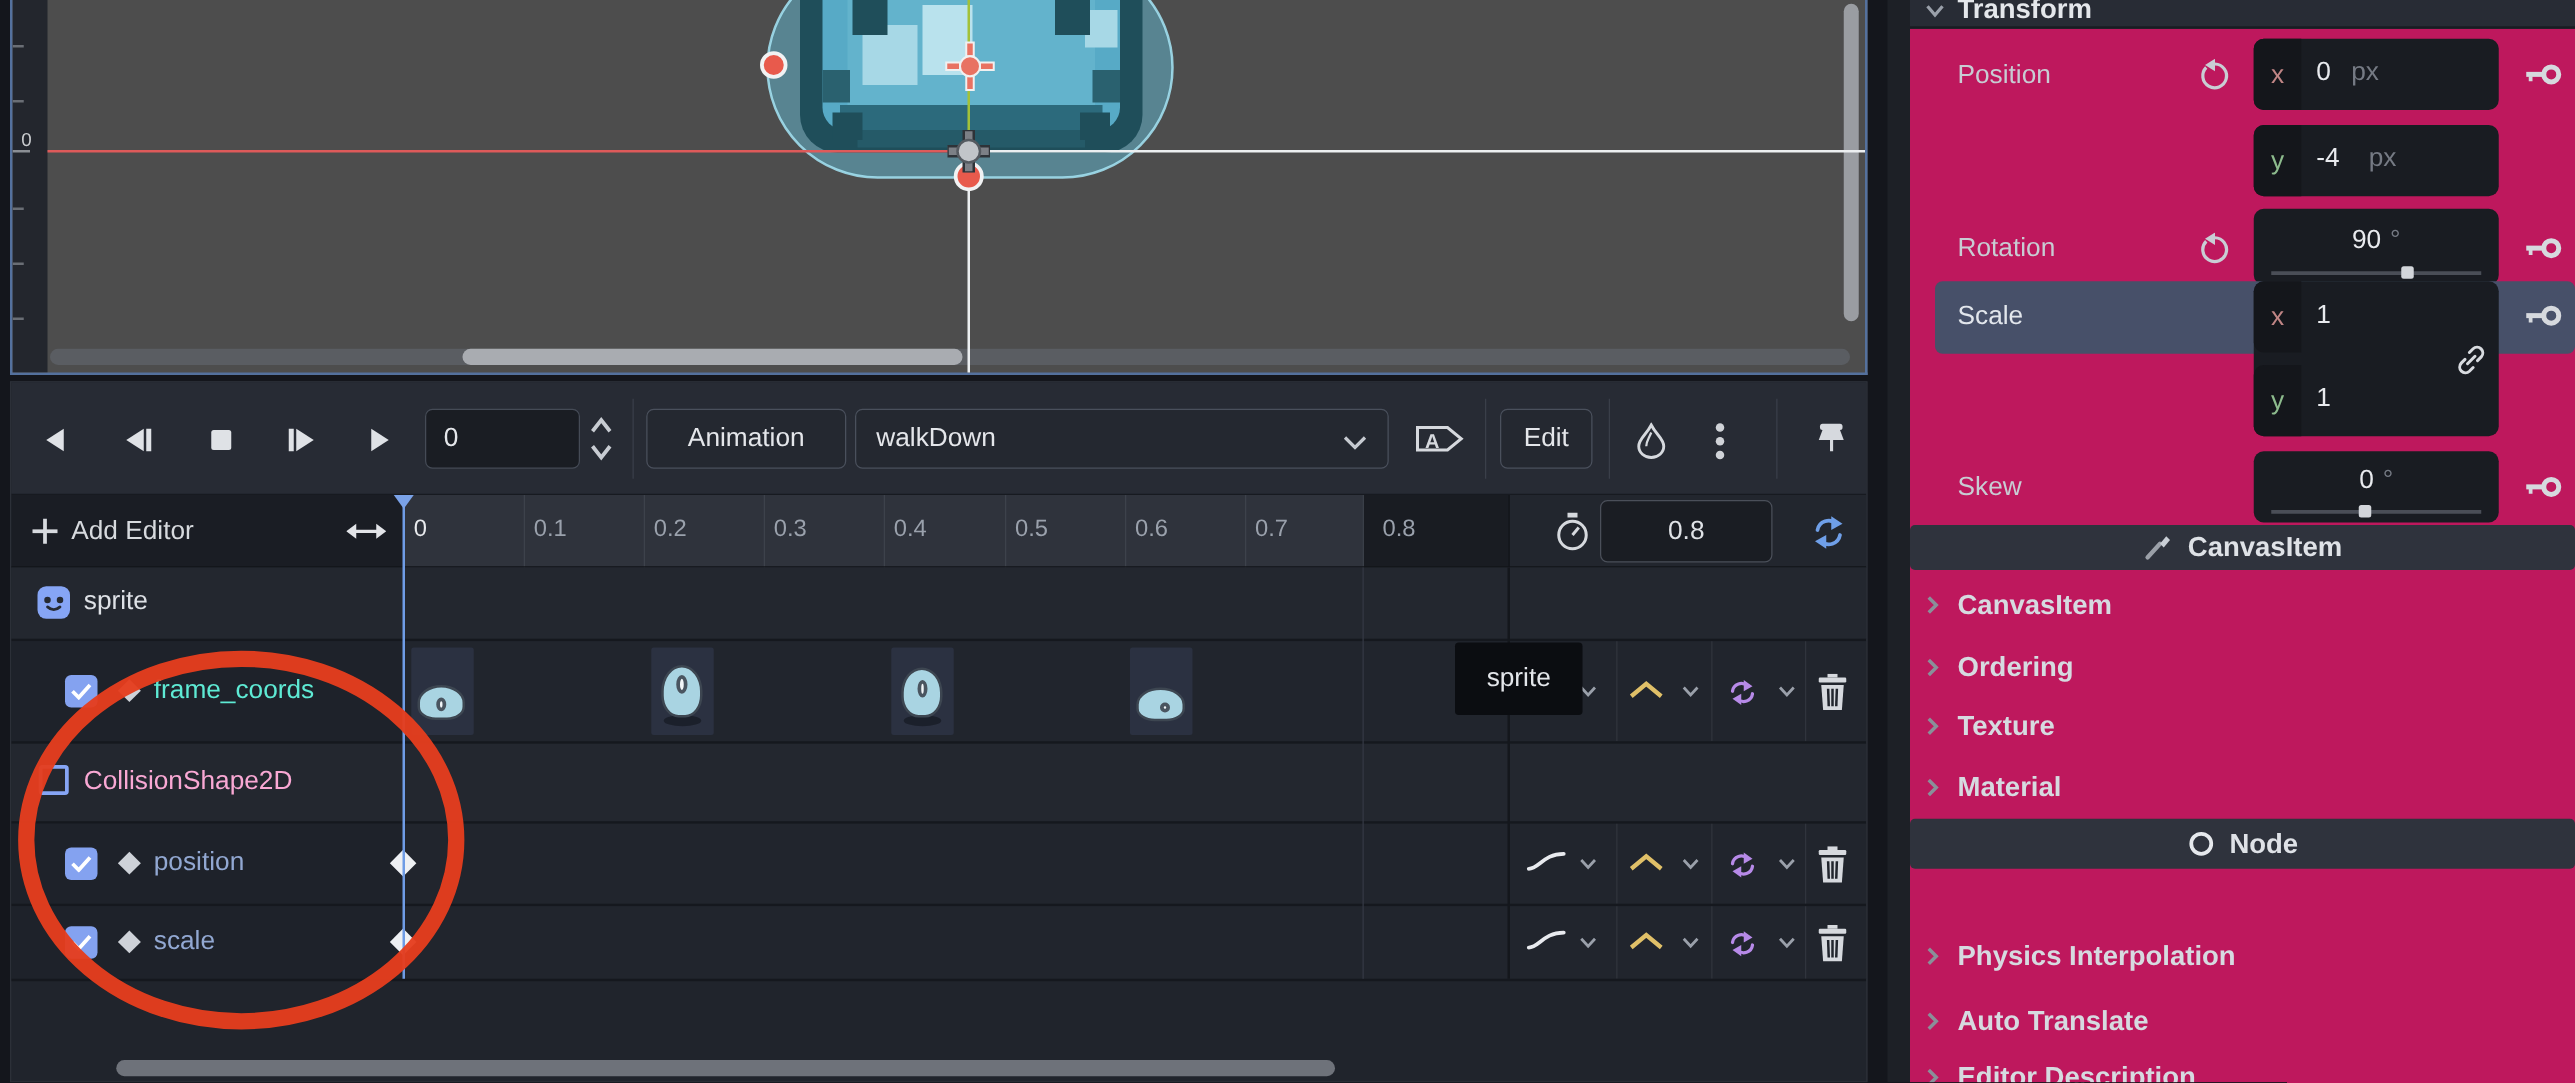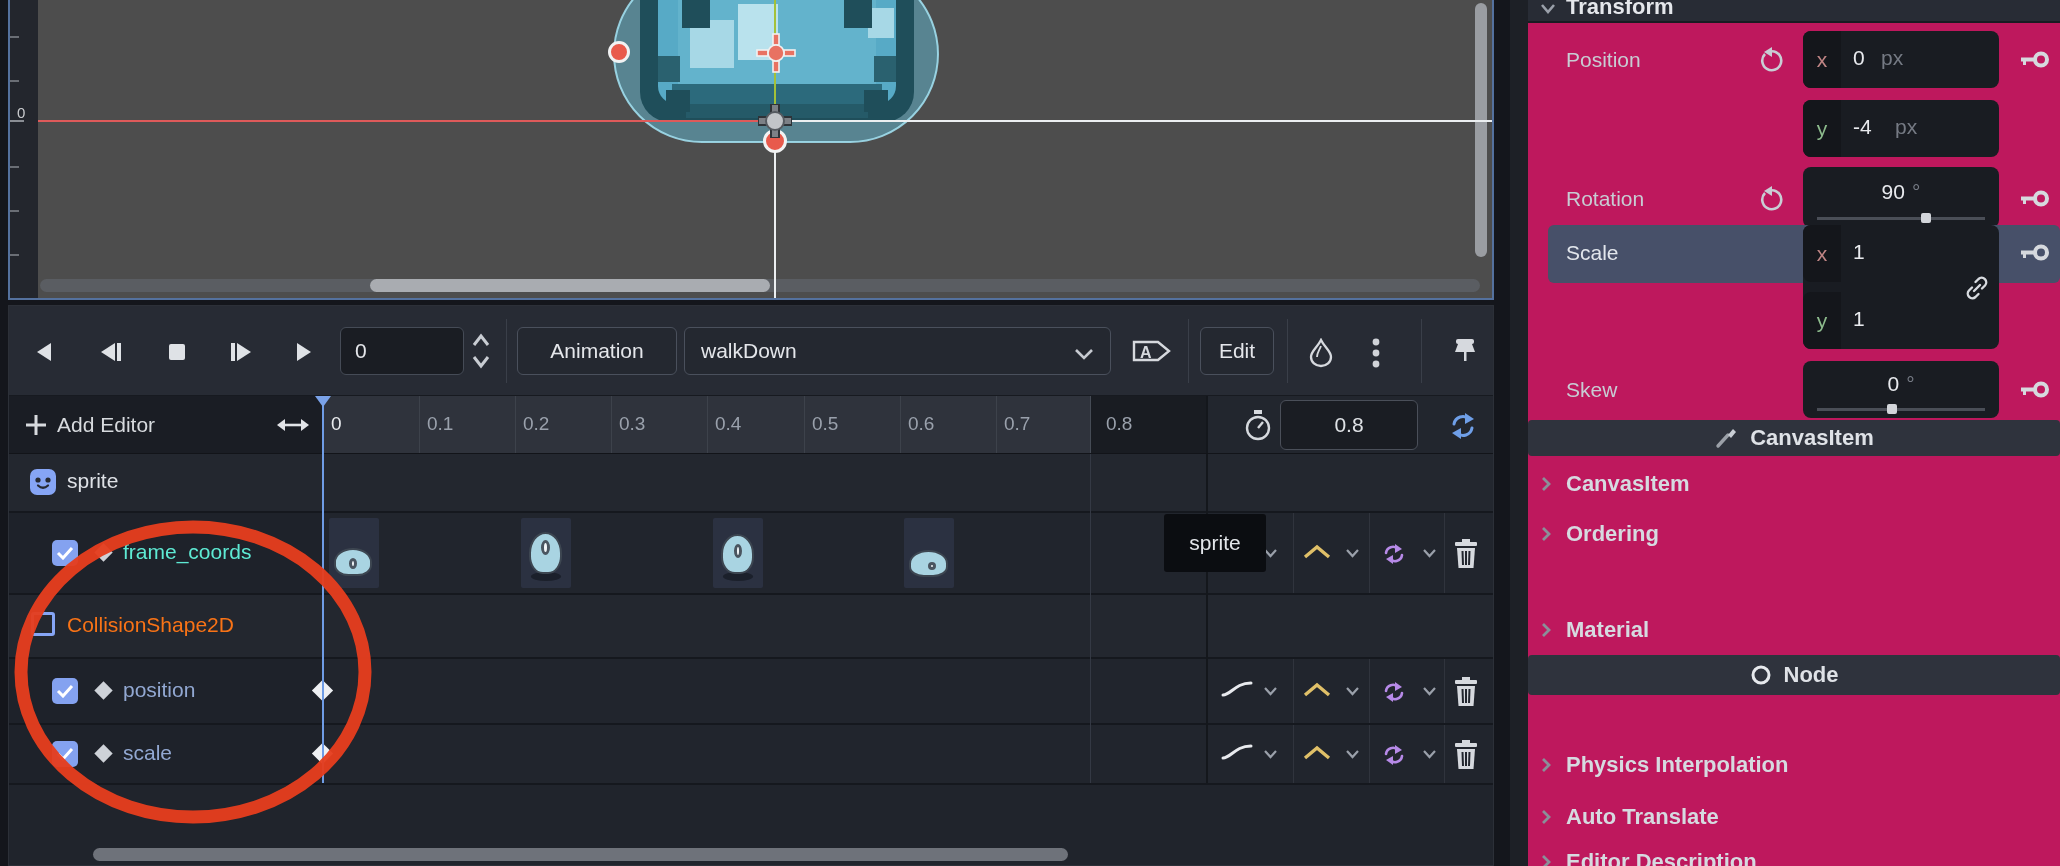--- a/index.html
+++ b/index.html
@@ -367,21 +367,21 @@
         <polygon points="4,9 22,9 20.5,29 5.5,29" fill="#d6d9de"></polygon>
         <line x1="9.5" y1="12" x2="10" y2="26" stroke="#21252d" stroke-width="2"></line>
         <line x1="13" y1="12" x2="13" y2="26" stroke="#21252d" stroke-width="2"></line>
         <line x1="16.5" y1="12" x2="16" y2="26" stroke="#21252d" stroke-width="2"></line>
       </svg>
     </div>
     <div class="row-sep" style="top:287px"></div>
 
     <div class="row row-head" style="top:289px; height:62px;">
       <div style="position:absolute; left:22px; top:17px; width:24px; height:24px; border:3px solid #86a5f5; border-radius:3px;"></div>
-      <span class="row-label" style="left:58px; top:18px; color:#f97316;">CollisionShape2D</span>
+      <span class="row-label" style="left:58px; top:18px; color:#f9a8d4;">CollisionShape2D</span>
     </div>
     <div class="row-sep" style="top:351px"></div>
 
     <div class="row row-prop" style="top:353px; height:64px;">
       <div class="namearea"></div>
       <div class="cb" style="top:19px">
         <svg width="18" height="14">
           <polyline points="2,7 7,12 16,2" fill="none" stroke="#ffffff" stroke-width="3"></polyline>
         </svg>
       </div>
@@ -584,20 +584,26 @@
         <polyline points="3,3 9,9 3,15" fill="none" stroke="#8a8f99" stroke-width="2.8"></polyline>
       </svg>
       <span class="sect-label">CanvasItem</span>
     </div>
     <div class="sect-row" style="top:514px">
       <svg class="sect-chev" width="12" height="18">
         <polyline points="3,3 9,9 3,15" fill="none" stroke="#8a8f99" stroke-width="2.8"></polyline>
       </svg>
       <span class="sect-label">Ordering</span>
     </div>
+    <div class="sect-row" style="top:561px">
+      <svg class="sect-chev" width="12" height="18">
+        <polyline points="3,3 9,9 3,15" fill="none" stroke="#8a8f99" stroke-width="2.8"></polyline>
+      </svg>
+      <span class="sect-label">Texture</span>
+    </div>
     <div class="sect-row" style="top:610px">
       <svg class="sect-chev" width="12" height="18">
         <polyline points="3,3 9,9 3,15" fill="none" stroke="#8a8f99" stroke-width="2.8"></polyline>
       </svg>
       <span class="sect-label">Material</span>
     </div>
 
     <div class="category" style="top:655px; height:40px;">
       <svg width="22" height="22">
         <circle cx="11" cy="11" r="8" fill="none" stroke="#e6e9ed" stroke-width="3"></circle>

